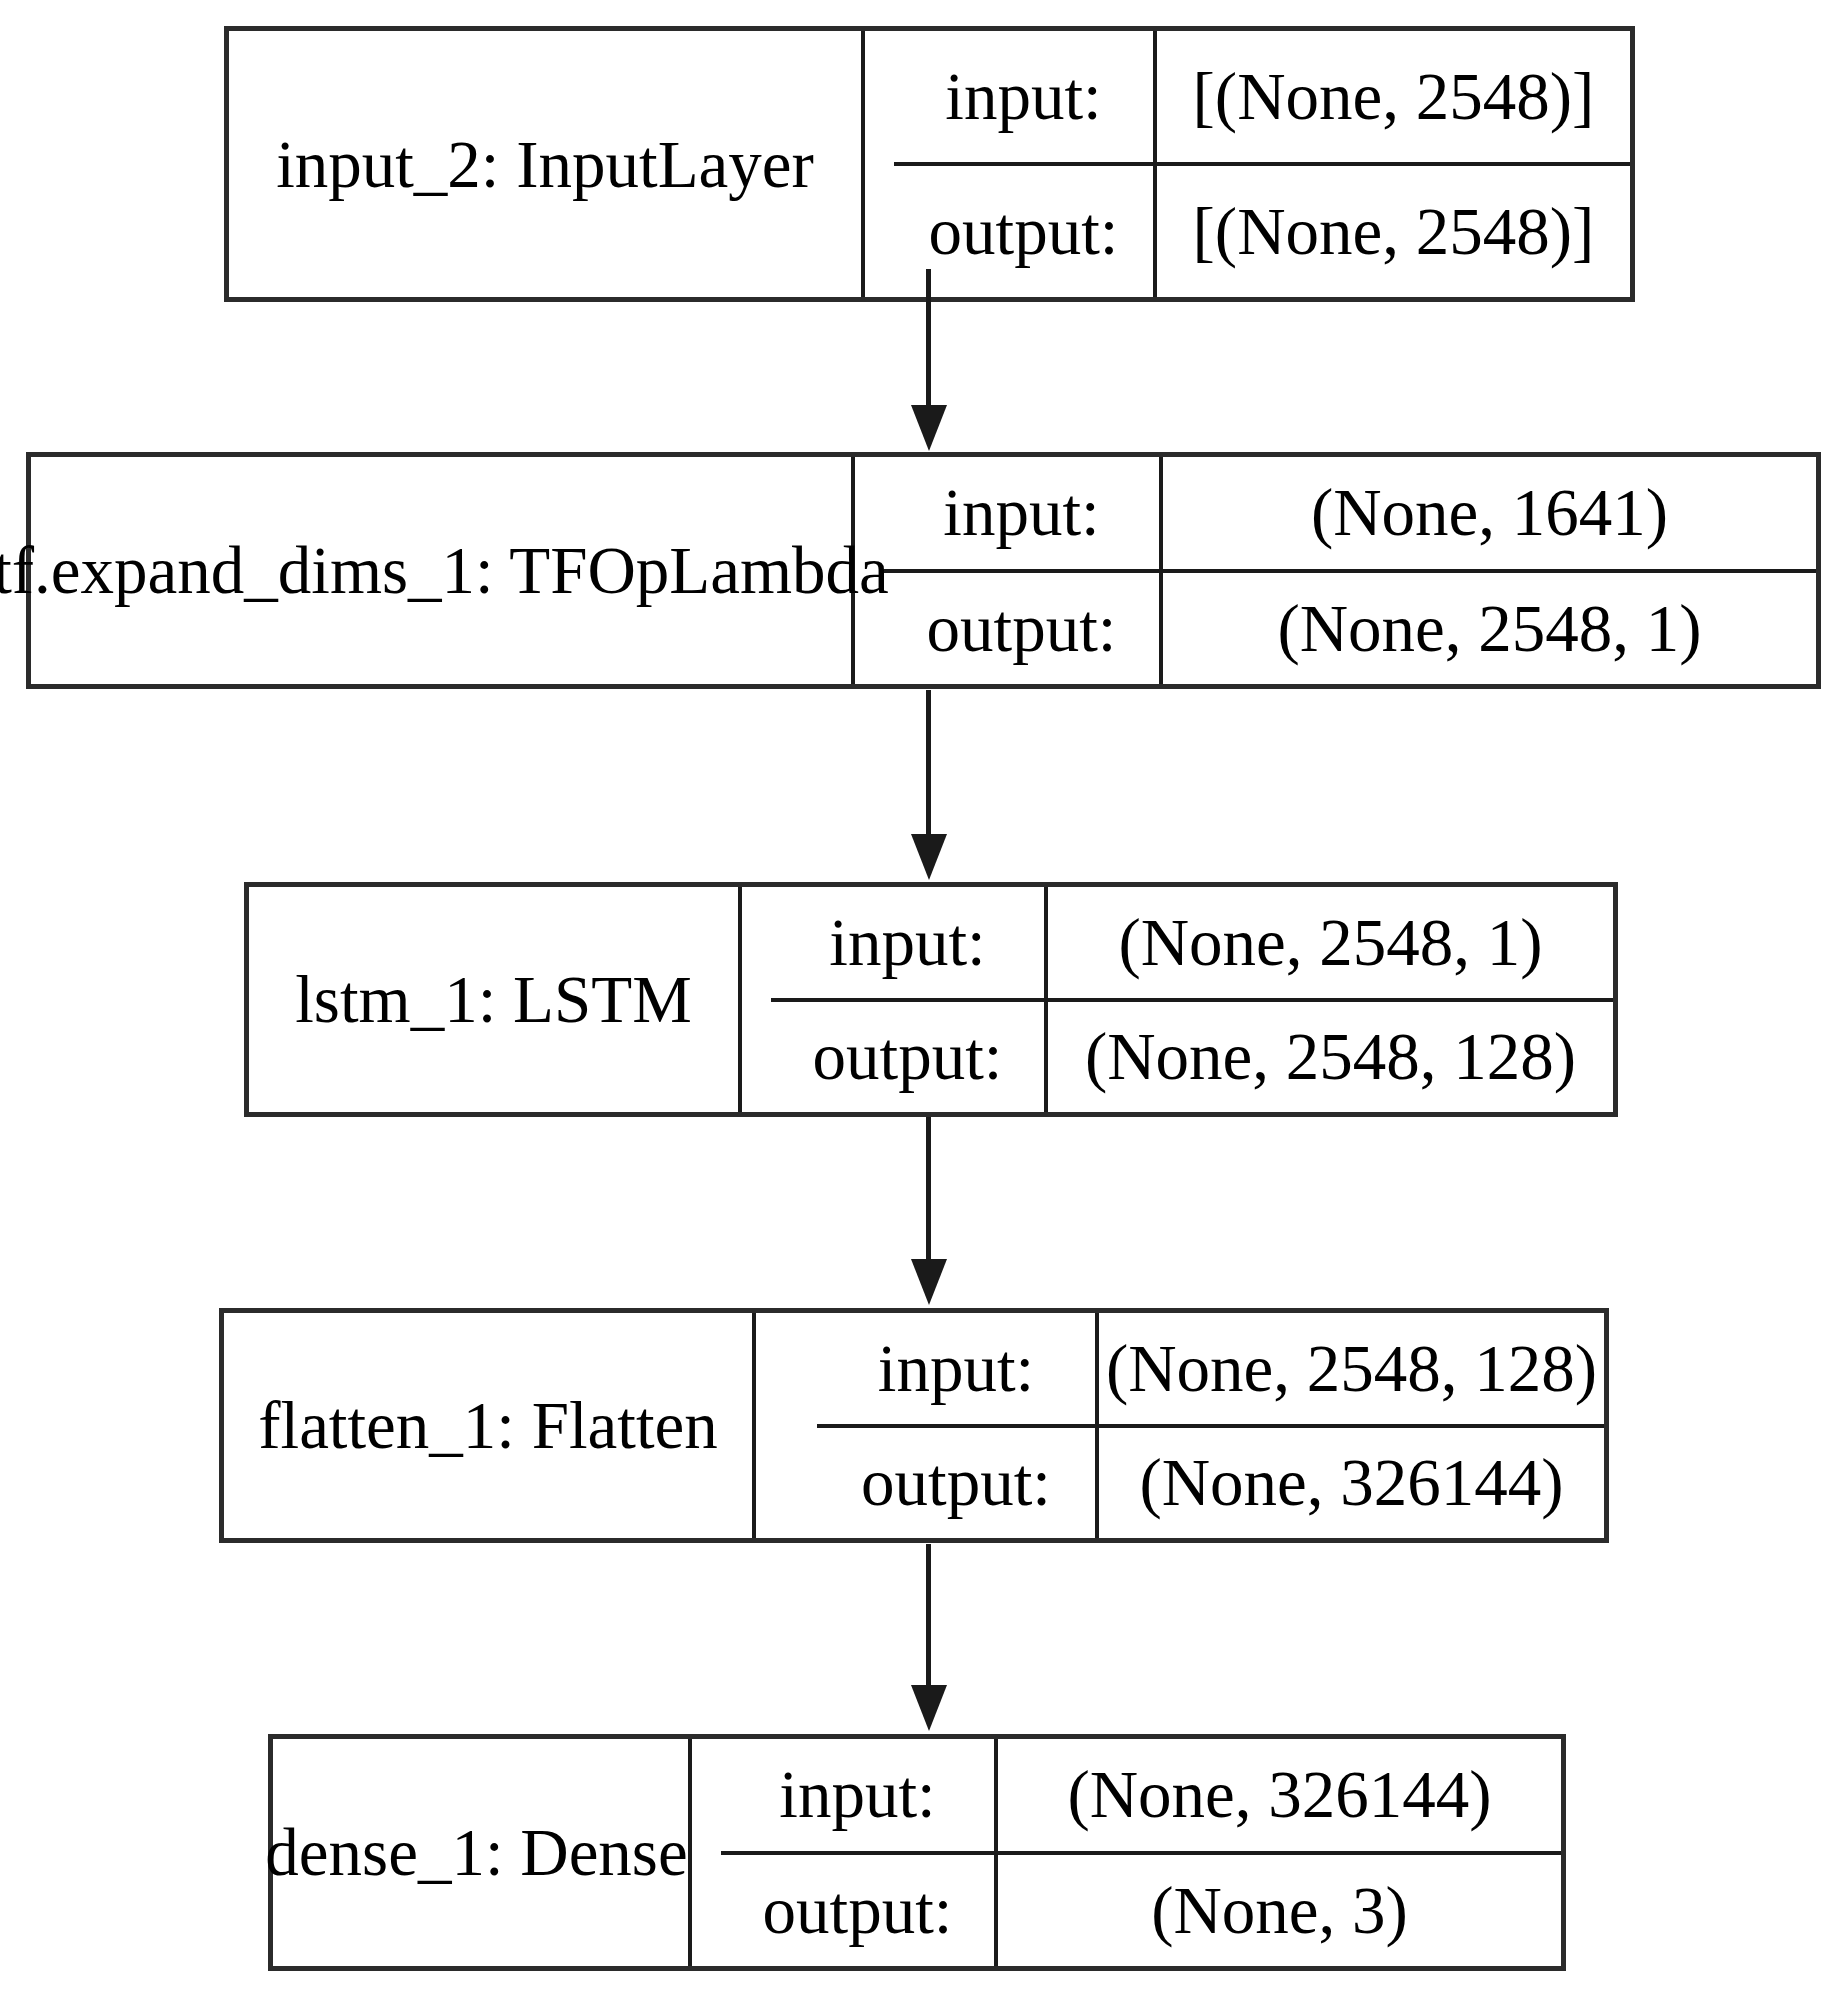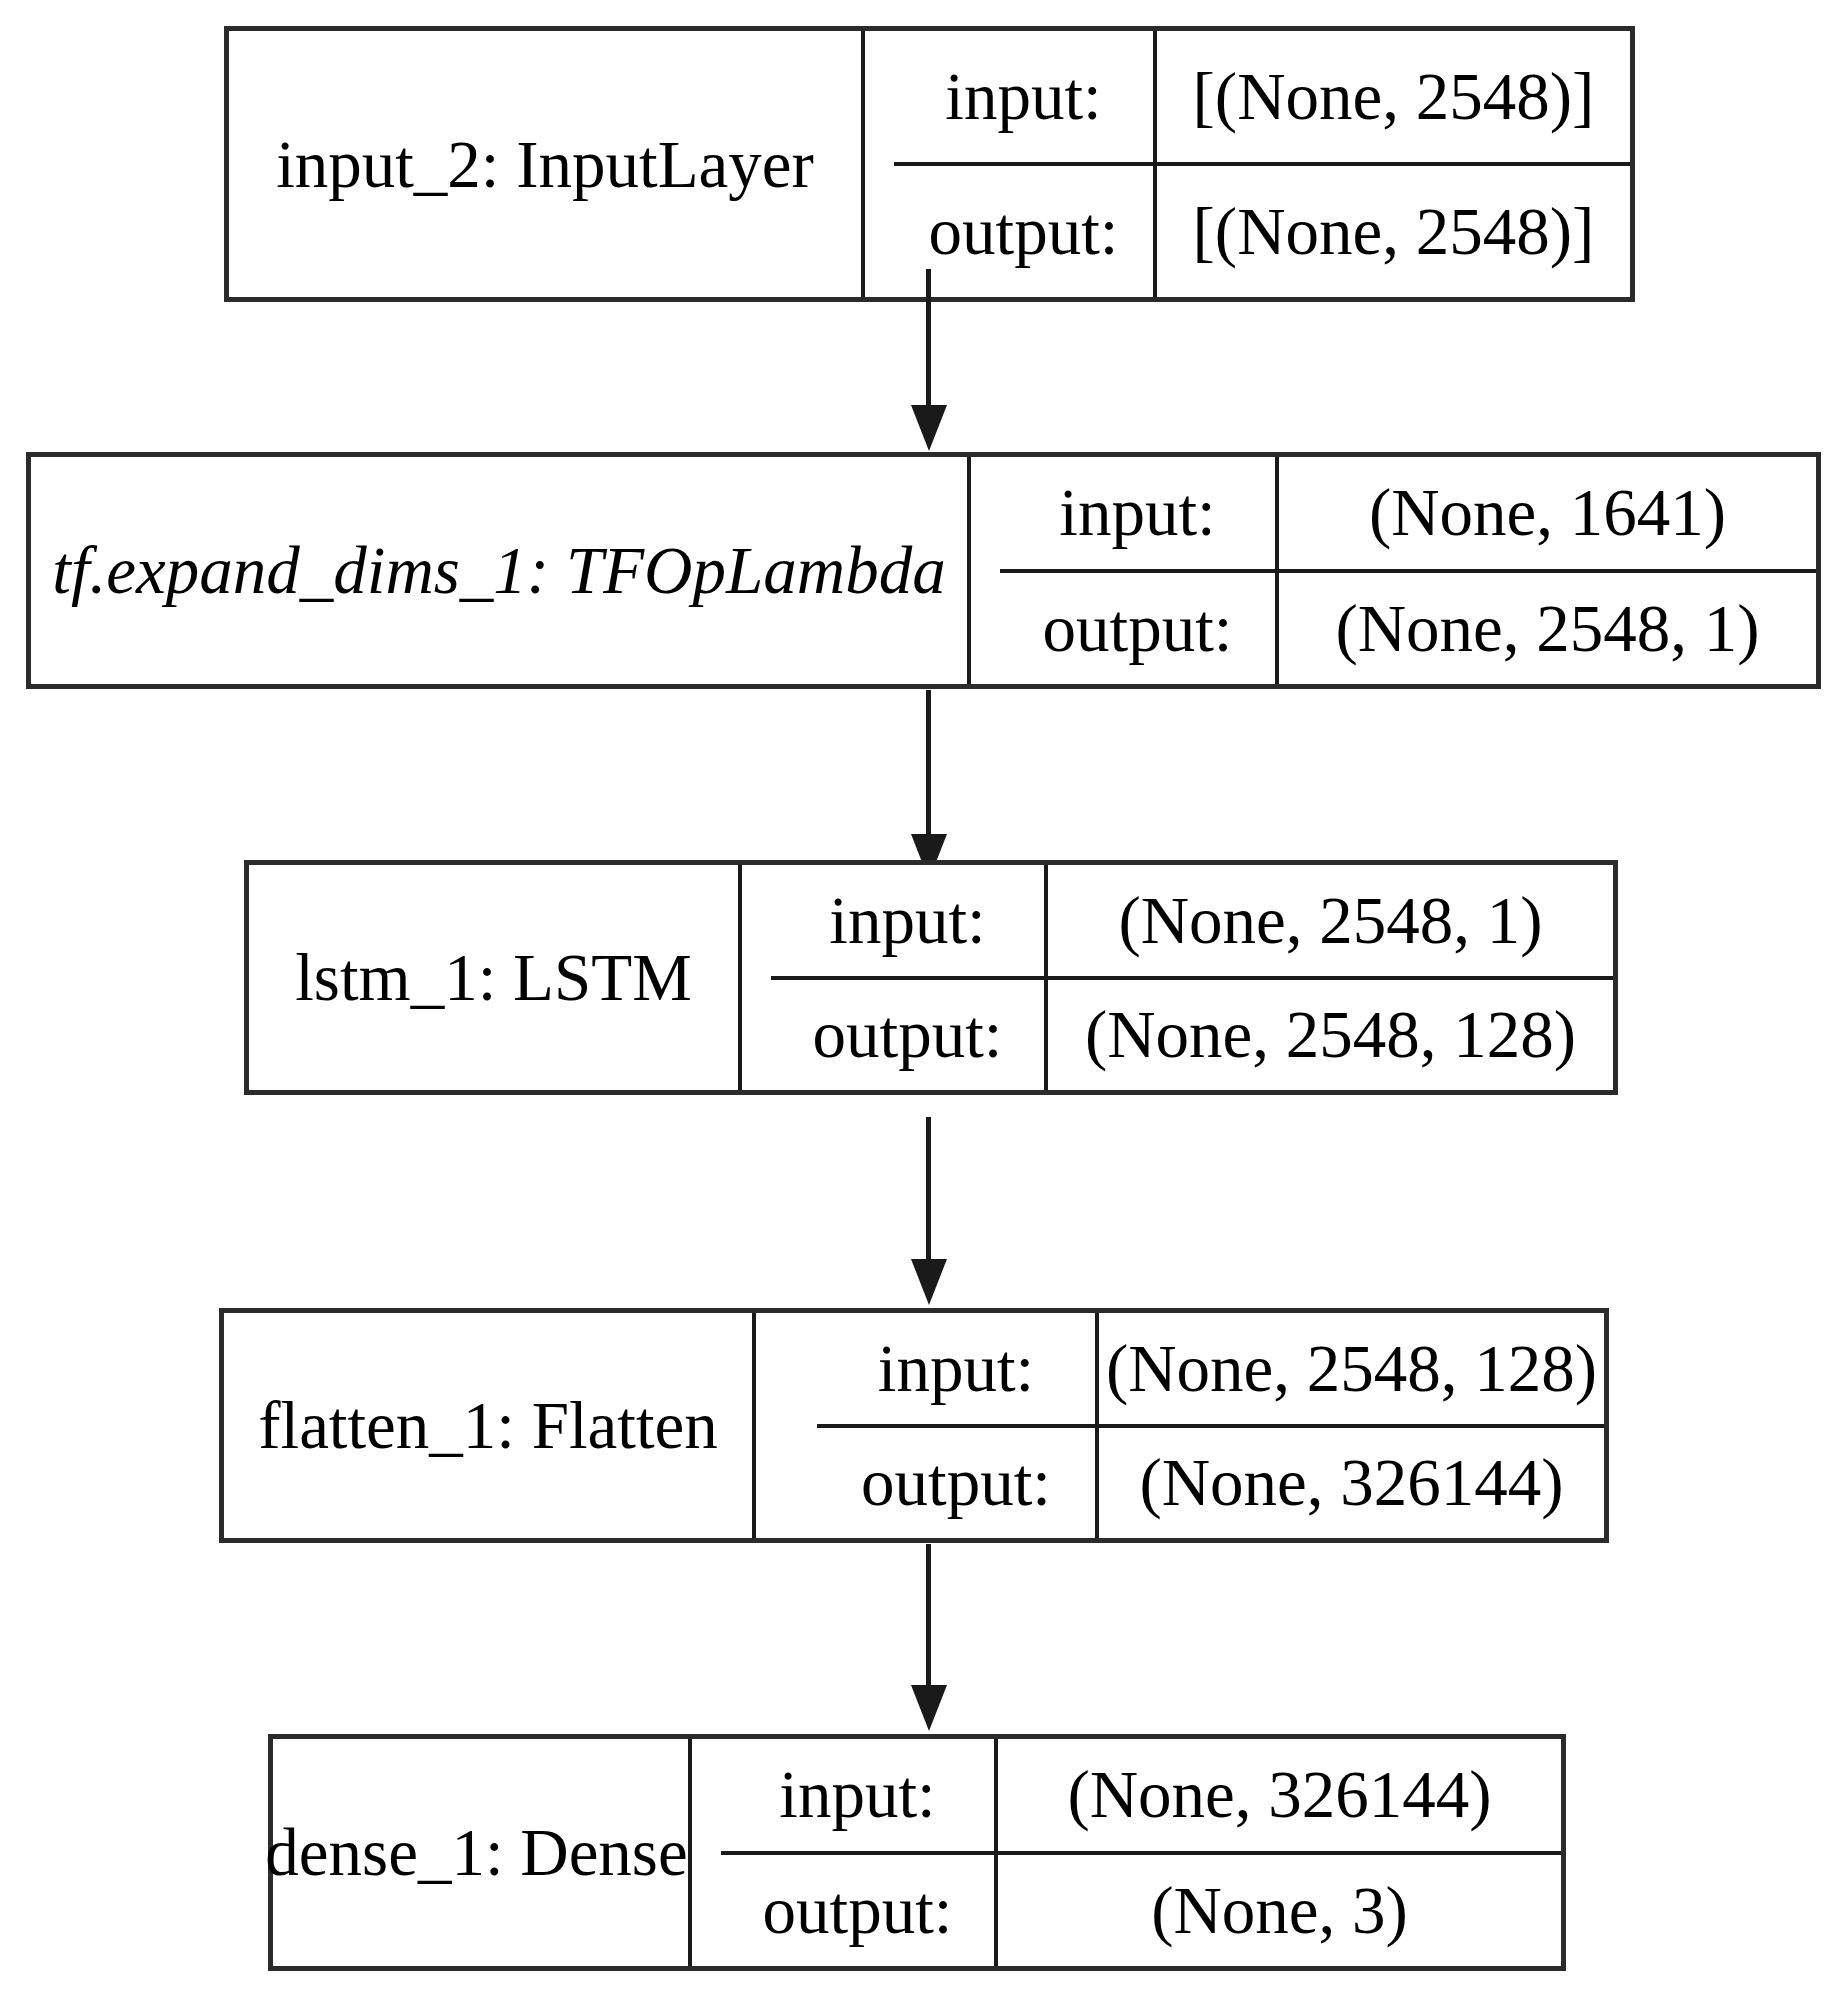--- a/index.html
+++ b/index.html
@@ -102,39 +102,39 @@
       </div>
     </div>
   </div>
 
   <div class="flow-arrow" style="left:909px; top:269px; height:182px;">
     <div class="arrow-shaft"></div>
     <div class="arrow-head"></div>
   </div>
 
   <div class="layer-box" style="left:26px; top:452px; width:1795px; height:237px;">
-    <div class="name-cell" style="width:940px;font-style:italic;">tf.expand_dims_1: TFOpLambda</div>
+    <div class="name-cell" style="width:824px;">tf.expand_dims_1: TFOpLambda</div>
     <div class="io-table">
       <div class="io-row">
         <div class="io-label" style="width:279px;">input:</div>
         <div class="io-value">(None, 1641)</div>
       </div>
       <div class="io-row output-row">
         <div class="io-label" style="width:279px;">output:</div>
         <div class="io-value">(None, 2548, 1)</div>
       </div>
     </div>
   </div>
 
   <div class="flow-arrow" style="left:909px; top:690px; height:190px;">
     <div class="arrow-shaft"></div>
     <div class="arrow-head"></div>
   </div>
 
-  <div class="layer-box" style="left:244px; top:860px; width:1374px; height:235px;">
+  <div class="layer-box" style="left:244px; top:882px; width:1374px; height:235px;">
     <div class="name-cell" style="width:493px;">lstm_1: LSTM</div>
     <div class="io-table">
       <div class="io-row">
         <div class="io-label" style="width:277px;">input:</div>
         <div class="io-value">(None, 2548, 1)</div>
       </div>
       <div class="io-row output-row">
         <div class="io-label" style="width:277px;">output:</div>
         <div class="io-value">(None, 2548, 128)</div>
       </div>

